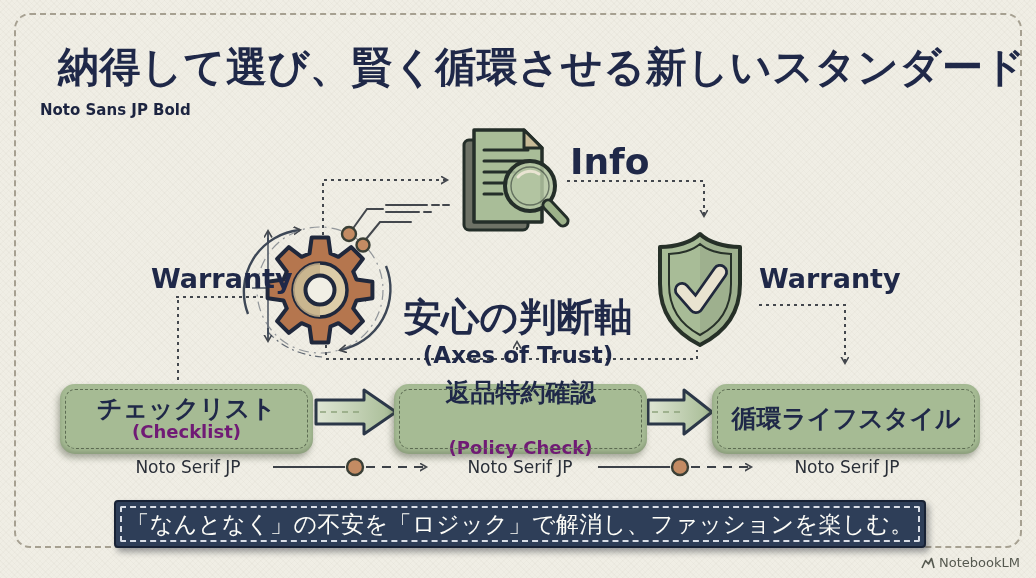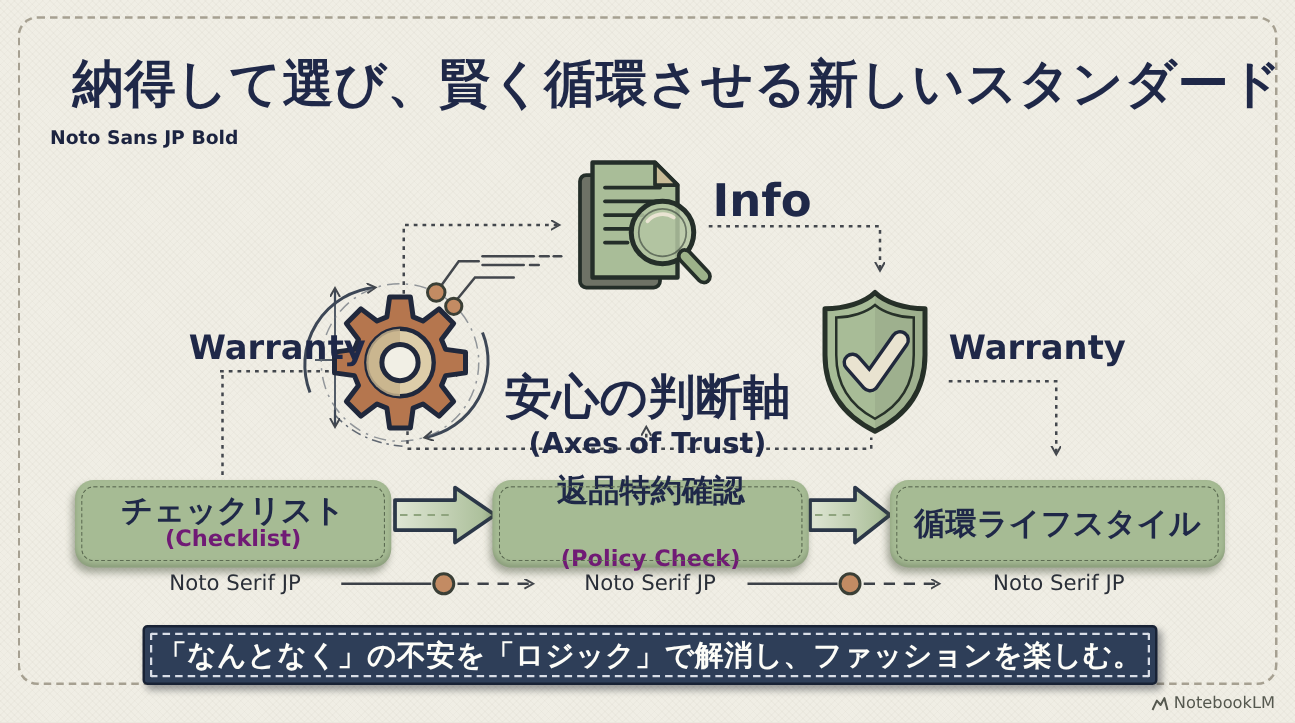--- a/index.html
+++ b/index.html
@@ -50,21 +50,21 @@
     left:114px;top:500px;width:808px;height:44px;background:#2e3e58;
     border:2px solid #1822355;border:2px solid #182235;border-radius:4px;
     box-shadow:3px 4px 6px rgba(20,25,35,.4);
     display:flex;align-items:center;justify-content:center;
   }
   .banner::before{
     content:"";position:absolute;left:4px;top:4px;right:4px;bottom:4px;
     border:2px dashed #d9dee7;border-radius:2px;
   }
   .banner-text{
-    color:#fdfdf8;font-size:23px;font-weight:bold;letter-spacing:.5px;white-space:nowrap;
+    color:#fdfdf8;font-size:23px;font-weight:normal;letter-spacing:.5px;white-space:nowrap;
   }
   .watermark{
     right:16px;top:555px;font-size:13px;color:#55584f;
     display:flex;align-items:center;gap:4px;
   }
   svg{display:block;}
 </style>
 </head>
 <body>
 

